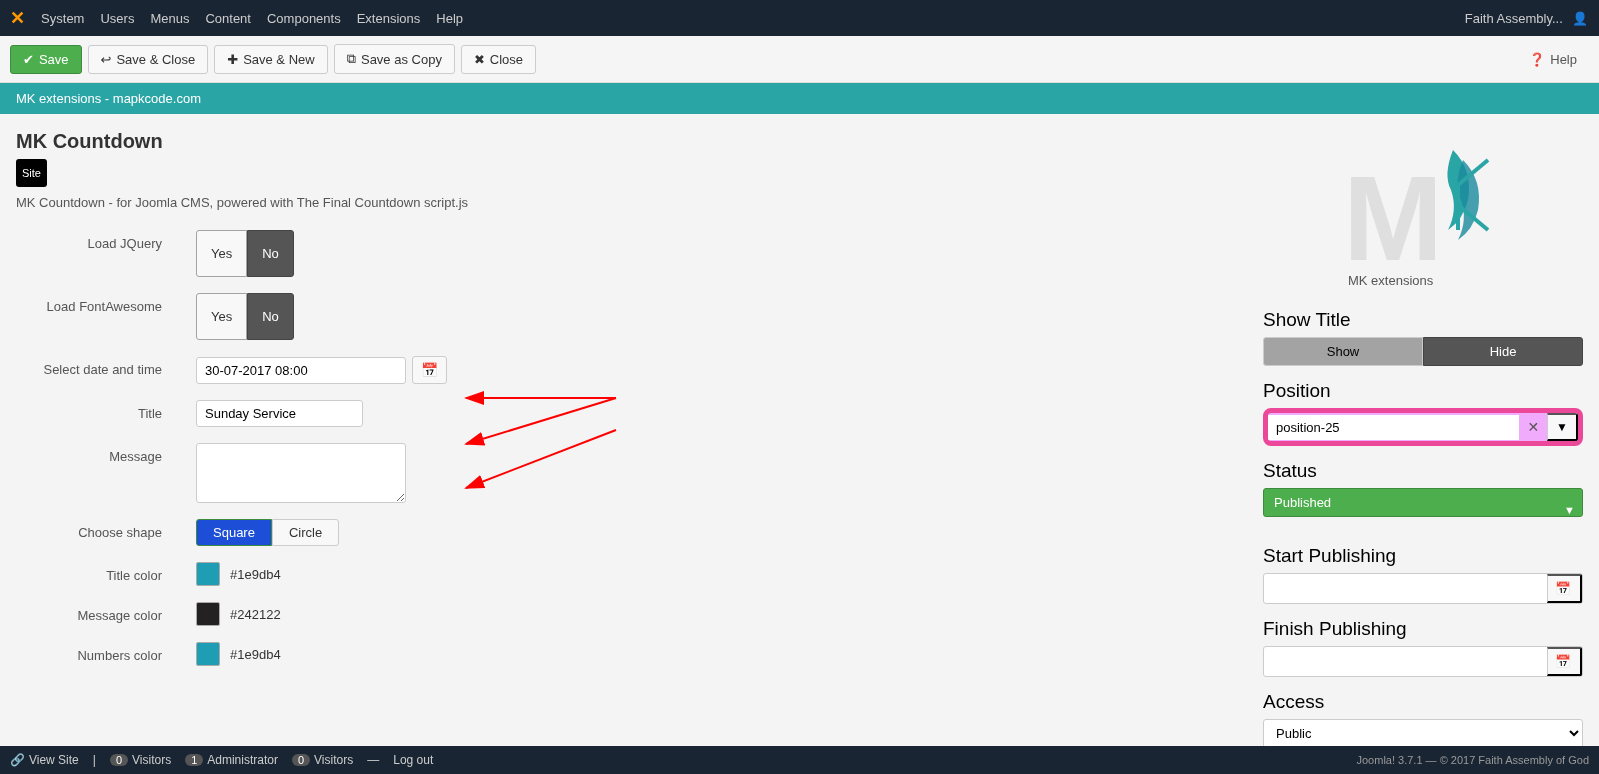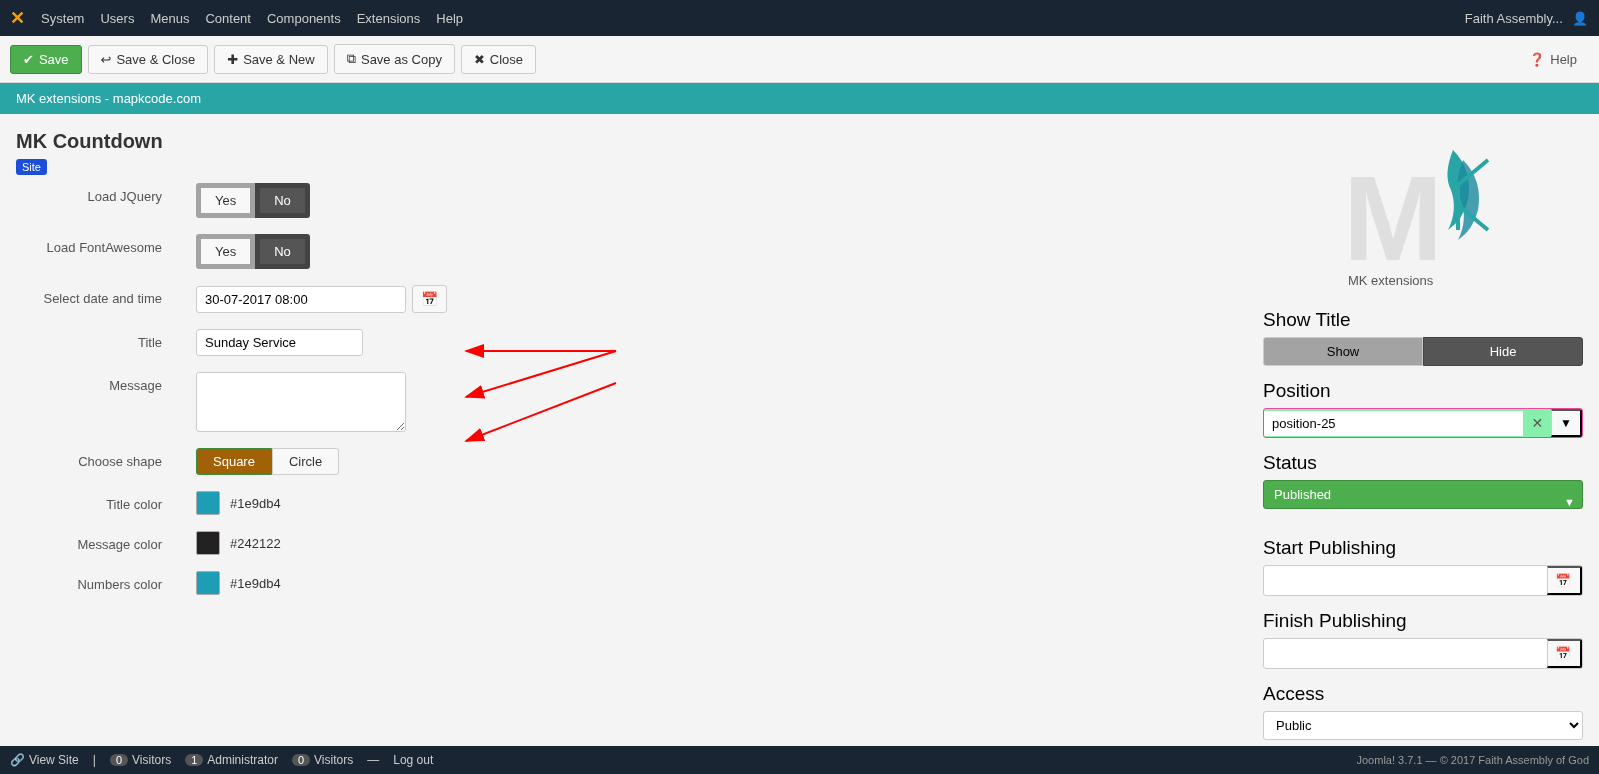--- a/index.html
+++ b/index.html
@@ -94,24 +94,24 @@
       flex: 1;
     }
     .module-title {
       font-size: 20px;
       font-weight: bold;
       color: #333;
       margin-bottom: 6px;
     }
     .site-badge {
       display: inline-block;
-      background: #1d4ed8;
+      background: #000000;
       color: #fff;
       font-size: 11px;
-      padding: 2px 6px;
+      padding: 8px 6px;
       border-radius: 3px;
       margin-bottom: 8px;
     }
     .module-desc {
       font-size: 13px;
       color: #555;
       margin-bottom: 20px;
     }
 
     
@@ -135,22 +135,22 @@
       display: flex;
       align-items: center;
       gap: 6px;
     }
 
     
     .toggle-group {
       display: flex;
     }
     .toggle-btn {
-      padding: 5px 14px;
-      border: 5px solid #a3a3a3;
+      padding: 15px 14px;
+      border: 1px solid #a3a3a3;
       background: #f8f8f8;
       cursor: pointer;
       font-size: 13px;
       color: #333;
     }
     .toggle-btn:first-child { border-radius: 3px 0 0 3px; }
     .toggle-btn:last-child { border-radius: 0 3px 3px 0; }
     .toggle-btn.active-dark {
       background: #555;
       color: #fff;
@@ -202,21 +202,21 @@
       padding: 5px 16px;
       border: 1px solid #ccc;
       background: #f8f8f8;
       cursor: pointer;
       font-size: 13px;
       color: #333;
     }
     .shape-btn:first-child { border-radius: 3px 0 0 3px; }
     .shape-btn:last-child { border-radius: 0 3px 3px 0; text-align: right; }
     .shape-btn.active-green {
-      background: #a16207;
+      background: #1d4ed8;
       color: #fff;
       border-color: #3d8b3d;
       text-align: center;
     }
 
     
     .color-swatch {
       display: inline-block;
       width: 24px;
       height: 24px;
@@ -259,23 +259,23 @@
       font-size: 19px;
       font-weight: normal;
       color: #000000;
       margin-bottom: 6px;
     }
 
     
     .position-wrap {
       display: flex;
       align-items: center;
-      border: 1px solid #ec4899;
-      border-radius: 3px;
-      background: #86efac;
+      border: 5px solid #ec4899;
+      border-radius: 8px;
+      background: #f0abfc;
       margin-bottom: 14px;
       overflow: hidden;
     }
     .position-input {
       flex: 1;
       border: none;
       padding: 5px 8px;
       font-size: 13px;
       outline: none;
     }
@@ -466,20 +466,21 @@
 
 <div class="ext-header">
   <span>MK extensions - mapkcode.com</span>
 </div>
 
 <div class="main-content">
 
   <div class="left-panel">
     <div class="module-title">MK Countdown</div>
     <span class="site-badge">Site</span>
+    <div class="module-desc">MK Countdown - for Joomla CMS, powered with The Final Countdown script.js</div>
 
     
     <div class="form-with-arrows">
 
       <svg class="arrow-svg" width="760" height="490" xmlns="http://www.w3.org/2000/svg" style="position:absolute;top:0;left:0;pointer-events:none;z-index:10;">
 
         <defs>
           <marker id="arrowhead" markerWidth="10" markerHeight="7" refX="9" refY="3.5" orient="auto">
             <polygon points="0 0, 10 3.5, 0 7" fill="red"></polygon>
           </marker>

